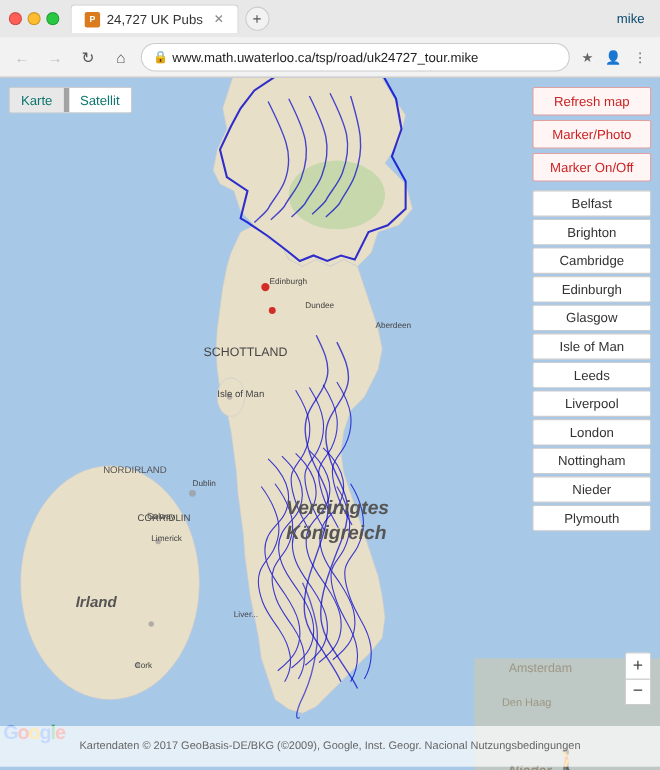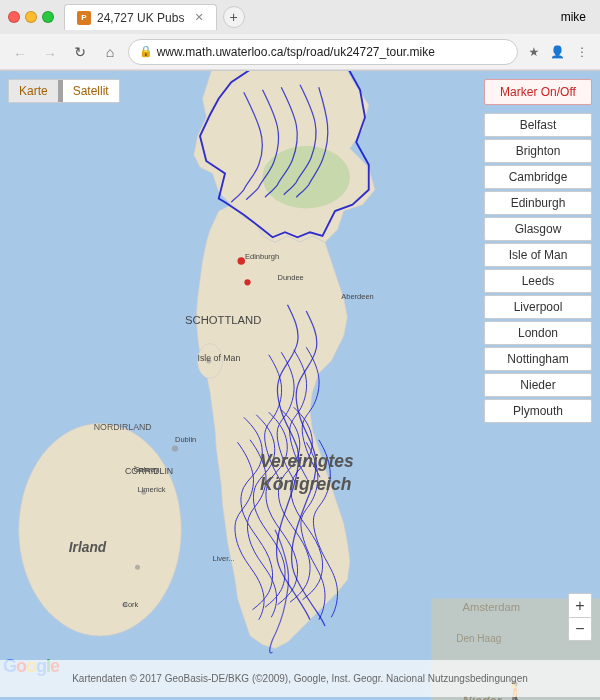--- a/index.html
+++ b/index.html
@@ -46,21 +46,21 @@
     .tab-close {
       color: #888; font-size: 11px; cursor: pointer; margin-left: 4px;
     }
     .new-tab-btn {
       margin-left: 6px; width: 22px; height: 22px;
       border: 1px solid #ccc; border-radius: 50%;
       display: flex; align-items: center; justify-content: center;
       color: #555; font-size: 14px; background: #f2f2f2; cursor: pointer;
     }
     .user-label {
-      margin-left: auto; font-size: 12px; color: #000000; padding-right: 6px;
+      margin-left: auto; font-size: 12px; color: #0c4a6e; padding-right: 6px;
     }
 
     .nav-bar {
       display: flex; align-items: center; padding: 4px 8px; gap: 6px;
       background: #f2f2f2; border-bottom: 1px solid #ddd; height: 36px;
     }
     .nav-btn {
       width: 24px; height: 24px; display: flex; align-items: center; justify-content: center;
       cursor: pointer; border-radius: 50%; color: #555; font-size: 14px;
     }
@@ -107,21 +107,21 @@
     }
     .map-type-buttons {
       display: flex; gap: 0;
       background: #fff;
       border: 1px solid #ccc;
       border-radius: 2px;
       overflow: hidden;
     }
     .map-type-btn {
       padding: 4px 10px; font-size: 12px; cursor: pointer;
-      border: none; background: #fff; color: #a16207;
+      border: none; background: #fff; color: #0f766e;
     }
     .map-type-btn.active { background: #e8e8e8; }
     .map-type-btn + .map-type-btn { border-left: 5px solid #a3a3a3; }
 
     .right-panel {
       position: absolute;
       top: 8px;
       right: 8px;
       z-index: 10;
       display: flex;
@@ -336,20 +336,22 @@
   </svg>
 
   <div class="map-controls">
     <div class="map-type-buttons">
       <button class="map-type-btn active">Karte</button>
       <button class="map-type-btn">Satellit</button>
     </div>
   </div>
 
   <div class="right-panel">
+    <button class="action-btn">Refresh map</button>
+    <button class="action-btn">Marker/Photo</button>
     <button class="action-btn">Marker On/Off</button>
     <div class="city-list" id="city-list-container">
     <button class="city-btn">Belfast</button>
         <button class="city-btn">Brighton</button>
         <button class="city-btn">Cambridge</button>
         <button class="city-btn">Edinburgh</button>
         <button class="city-btn">Glasgow</button>
         <button class="city-btn">Isle of Man</button>
         <button class="city-btn">Leeds</button>
         <button class="city-btn">Liverpool</button>

